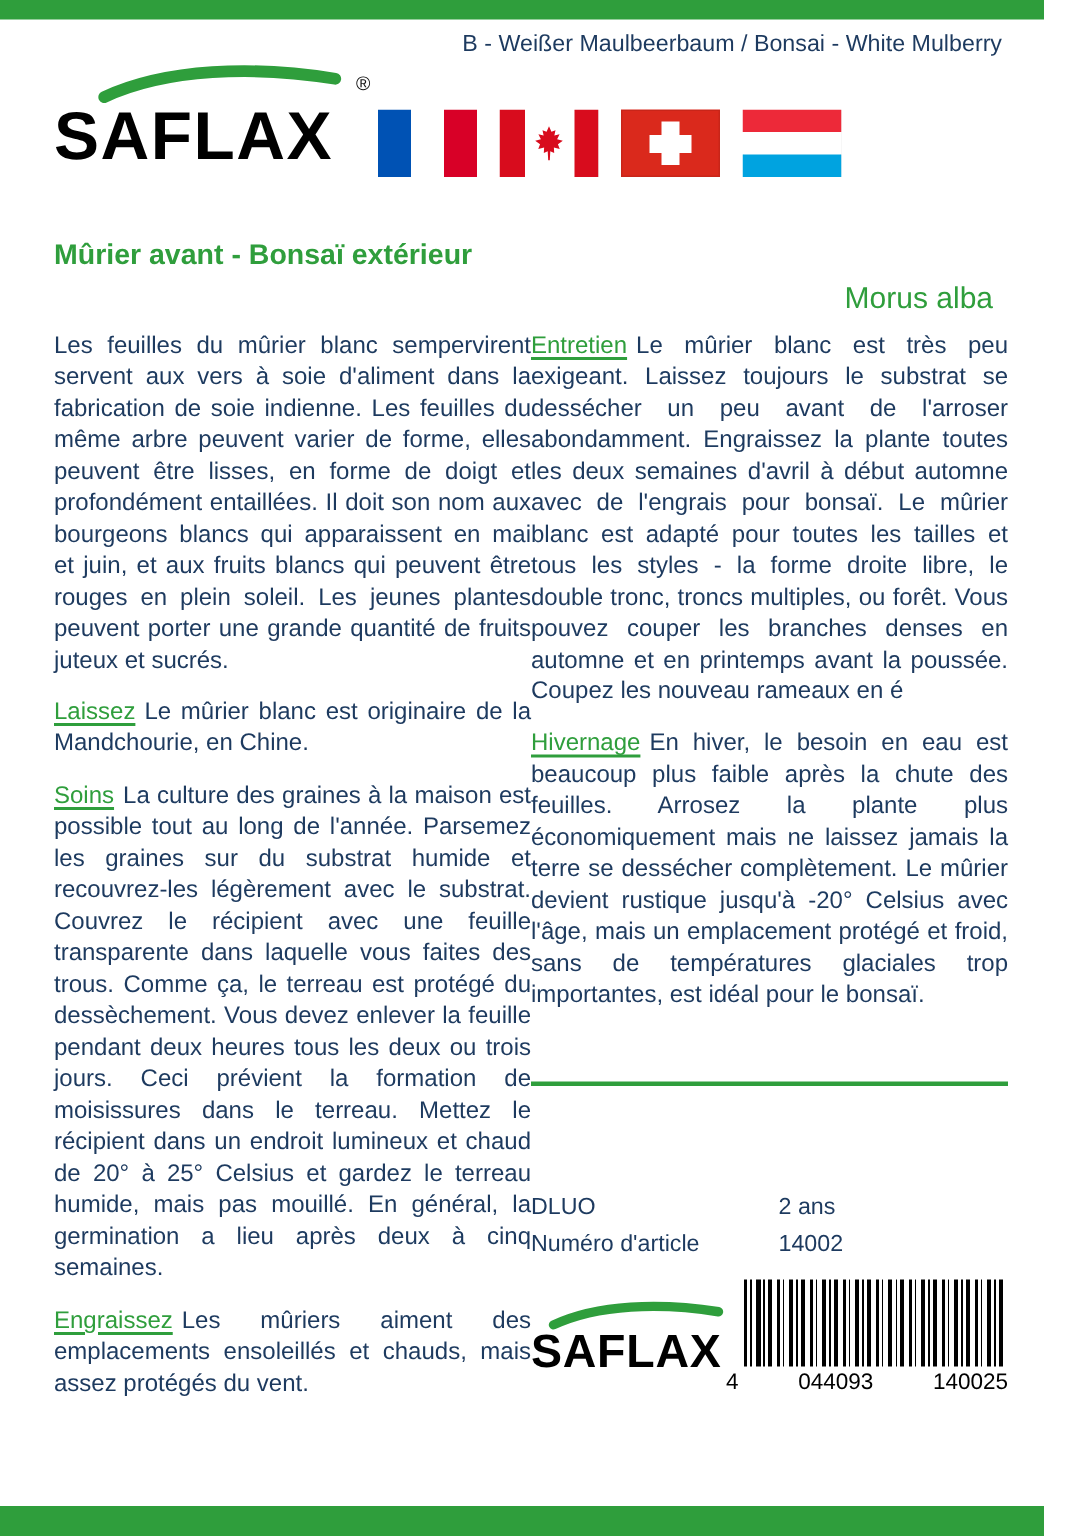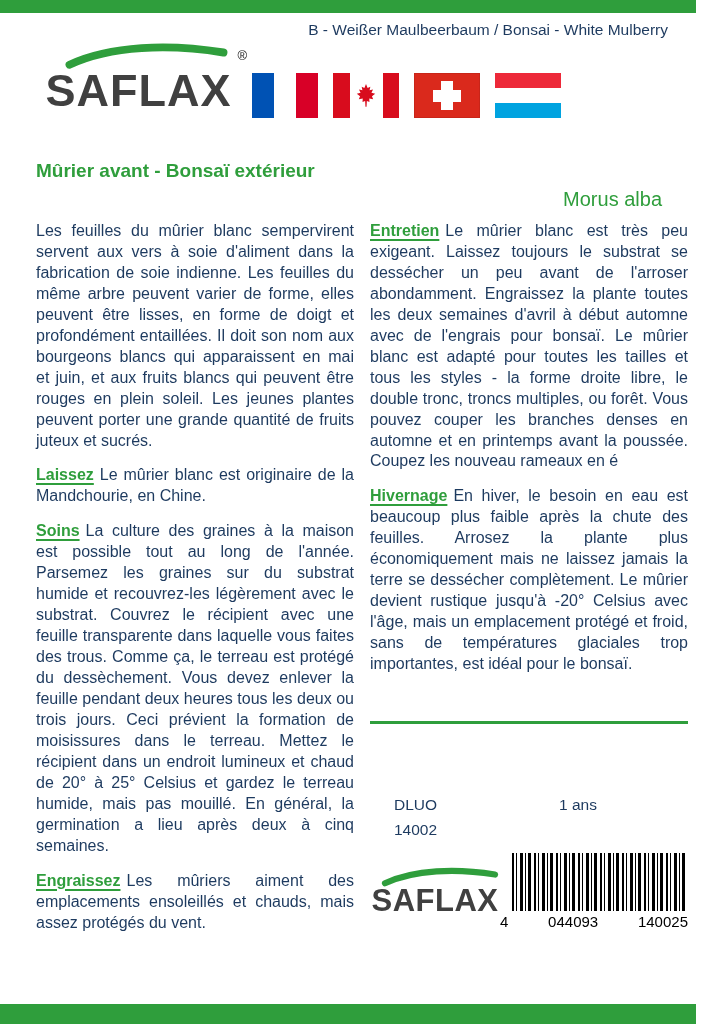--- a/index.html
+++ b/index.html
@@ -15,21 +15,21 @@
   .bar.top{top:0;height:13px;}
   .bar.bottom{bottom:0;height:20px;}
 
   .tagline{position:absolute;top:21px;right:28px;font-size:15.5px;color:var(--navy);}
 
   
   .logo{position:absolute;top:42px;left:36px;width:205px;}
   .logo .swoosh{display:block;margin-left:18px;}
   .logo .swoosh path{stroke:var(--green);stroke-width:9;fill:none;stroke-linecap:round;}
   .logo .rmark{position:absolute;top:6px;right:-6px;font-size:13px;color:#111;}
-  .logo .logo-text{font-size:45px;font-weight:bold;color:#404040;letter-spacing:1px;line-height:1;margin-top:-2px;text-align:center;}
+  .logo .logo-text{font-size:45px;font-weight:bold;color:#000000;letter-spacing:1px;line-height:1;margin-top:-2px;}
 
   
   .flags{position:absolute;top:73px;left:252px;display:flex;gap:15px;}
   .flag{width:66px;height:45px;overflow:hidden;display:flex;position:relative;box-shadow:0 0 0 1px rgba(0,0,0,.08) inset;}
   .flag.fr i{display:block;height:100%;width:33.34%;}
   .flag.fr i:nth-child(1){background:#0052b4;}
   .flag.fr i:nth-child(2){background:#fff;}
   .flag.fr i:nth-child(3){background:#d80027;}
   .flag.ca i{display:block;height:100%;}
   .flag.ca i.red{width:25%;background:#d80c1d;}
@@ -42,29 +42,29 @@
   .flag.lu{flex-direction:column;}
   .flag.lu i{display:block;width:100%;height:33.34%;}
   .flag.lu i:nth-child(1){background:#ed2939;}
   .flag.lu i:nth-child(2){background:#fff;}
   .flag.lu i:nth-child(3){background:#00a3e0;}
 
   .title{position:absolute;top:160px;left:36px;font-size:19px;font-weight:bold;color:var(--green);}
   .species{position:absolute;top:188px;right:34px;font-size:20px;color:var(--green);text-align:right;}
 
   
-  .columns{position:absolute;top:221px;left:36px;width:652px;display:flex;gap:16px;}
+  .columns{position:absolute;top:221px;left:36px;width:652px;display:flex;}
   .col{width:318px;}
   .col p{font-size:16px;line-height:1.31;text-align:justify;margin-bottom:14px;color:var(--navy);}
-  .col p .h{color:var(--green);font-weight:bold;text-decoration:underline;text-decoration-thickness:2px;text-underline-offset:3px;margin-right:6px;}
+  .col p .h{color:var(--green);font-weight:normal;text-decoration:underline;text-decoration-thickness:2px;text-underline-offset:3px;margin-right:6px;}
 
   .divider{border:none;height:3px;background:var(--green);margin-top:46px;}
 
   .details{margin-top:72px;}
-  .details .row{display:flex;margin-bottom:7px;font-size:15.5px;color:var(--navy);margin-left:24px;}
+  .details .row{display:flex;margin-bottom:7px;font-size:15.5px;color:var(--navy);}
   .details .lbl{width:165px;}
   .details .val{flex:1;}
 
   .footer-row{display:flex;margin-top:14px;align-items:flex-start;}
   .logo.small{position:static;width:132px;margin-top:14px;}
   .logo.small .swoosh{margin-left:10px;}
   .logo.small .swoosh path{stroke-width:10;}
   .logo.small .logo-text{font-size:31px;letter-spacing:0.5px;}
   .barcode{margin-left:auto;width:188px;}
   .bars{margin-left:12px;width:176px;height:58px;background:
@@ -133,23 +133,24 @@
 
     <div class="col">
       <p><span class="h">Entretien</span><span class="t">Le mûrier blanc est très peu exigeant. Laissez toujours le substrat se dessécher un peu avant de l'arroser abondamment. Engraissez la plante toutes les deux semaines d'avril à début automne avec de l'engrais pour bonsaï. Le mûrier blanc est adapté pour toutes les tailles et tous les styles - la forme droite libre, le double tronc, troncs multiples, ou forêt. Vous pouvez couper les branches denses en automne et en printemps avant la poussée. Coupez les nouveau rameaux en é</span></p>
       <p><span class="h">Hivernage</span><span class="t">En hiver, le besoin en eau est beaucoup plus faible après la chute des feuilles. Arrosez la plante plus économiquement mais ne laissez jamais la terre se dessécher complètement. Le mûrier devient rustique jusqu'à -20° Celsius avec l'âge, mais un emplacement protégé et froid, sans de températures glaciales trop importantes, est idéal pour le bonsaï.</span></p>
 
       <hr class="divider">
 
       <div class="details">
         <div class="row">
           <span class="lbl">DLUO</span>
-          <span class="val">1 ans</span>
+          <span class="val">2 ans</span>
         </div>
         <div class="row">
+          <span class="lbl">Numéro d'article</span>
           <span class="val">14002</span>
         </div>
       </div>
 
       <div class="footer-row">
         <div class="logo small">
           <svg class="swoosh" width="120" height="20" viewBox="0 0 192 32">
               <path d="M8 26 C 55 4, 122 2, 184 12"></path>
             </svg>
           <div class="logo-text">SAFLAX</div>

